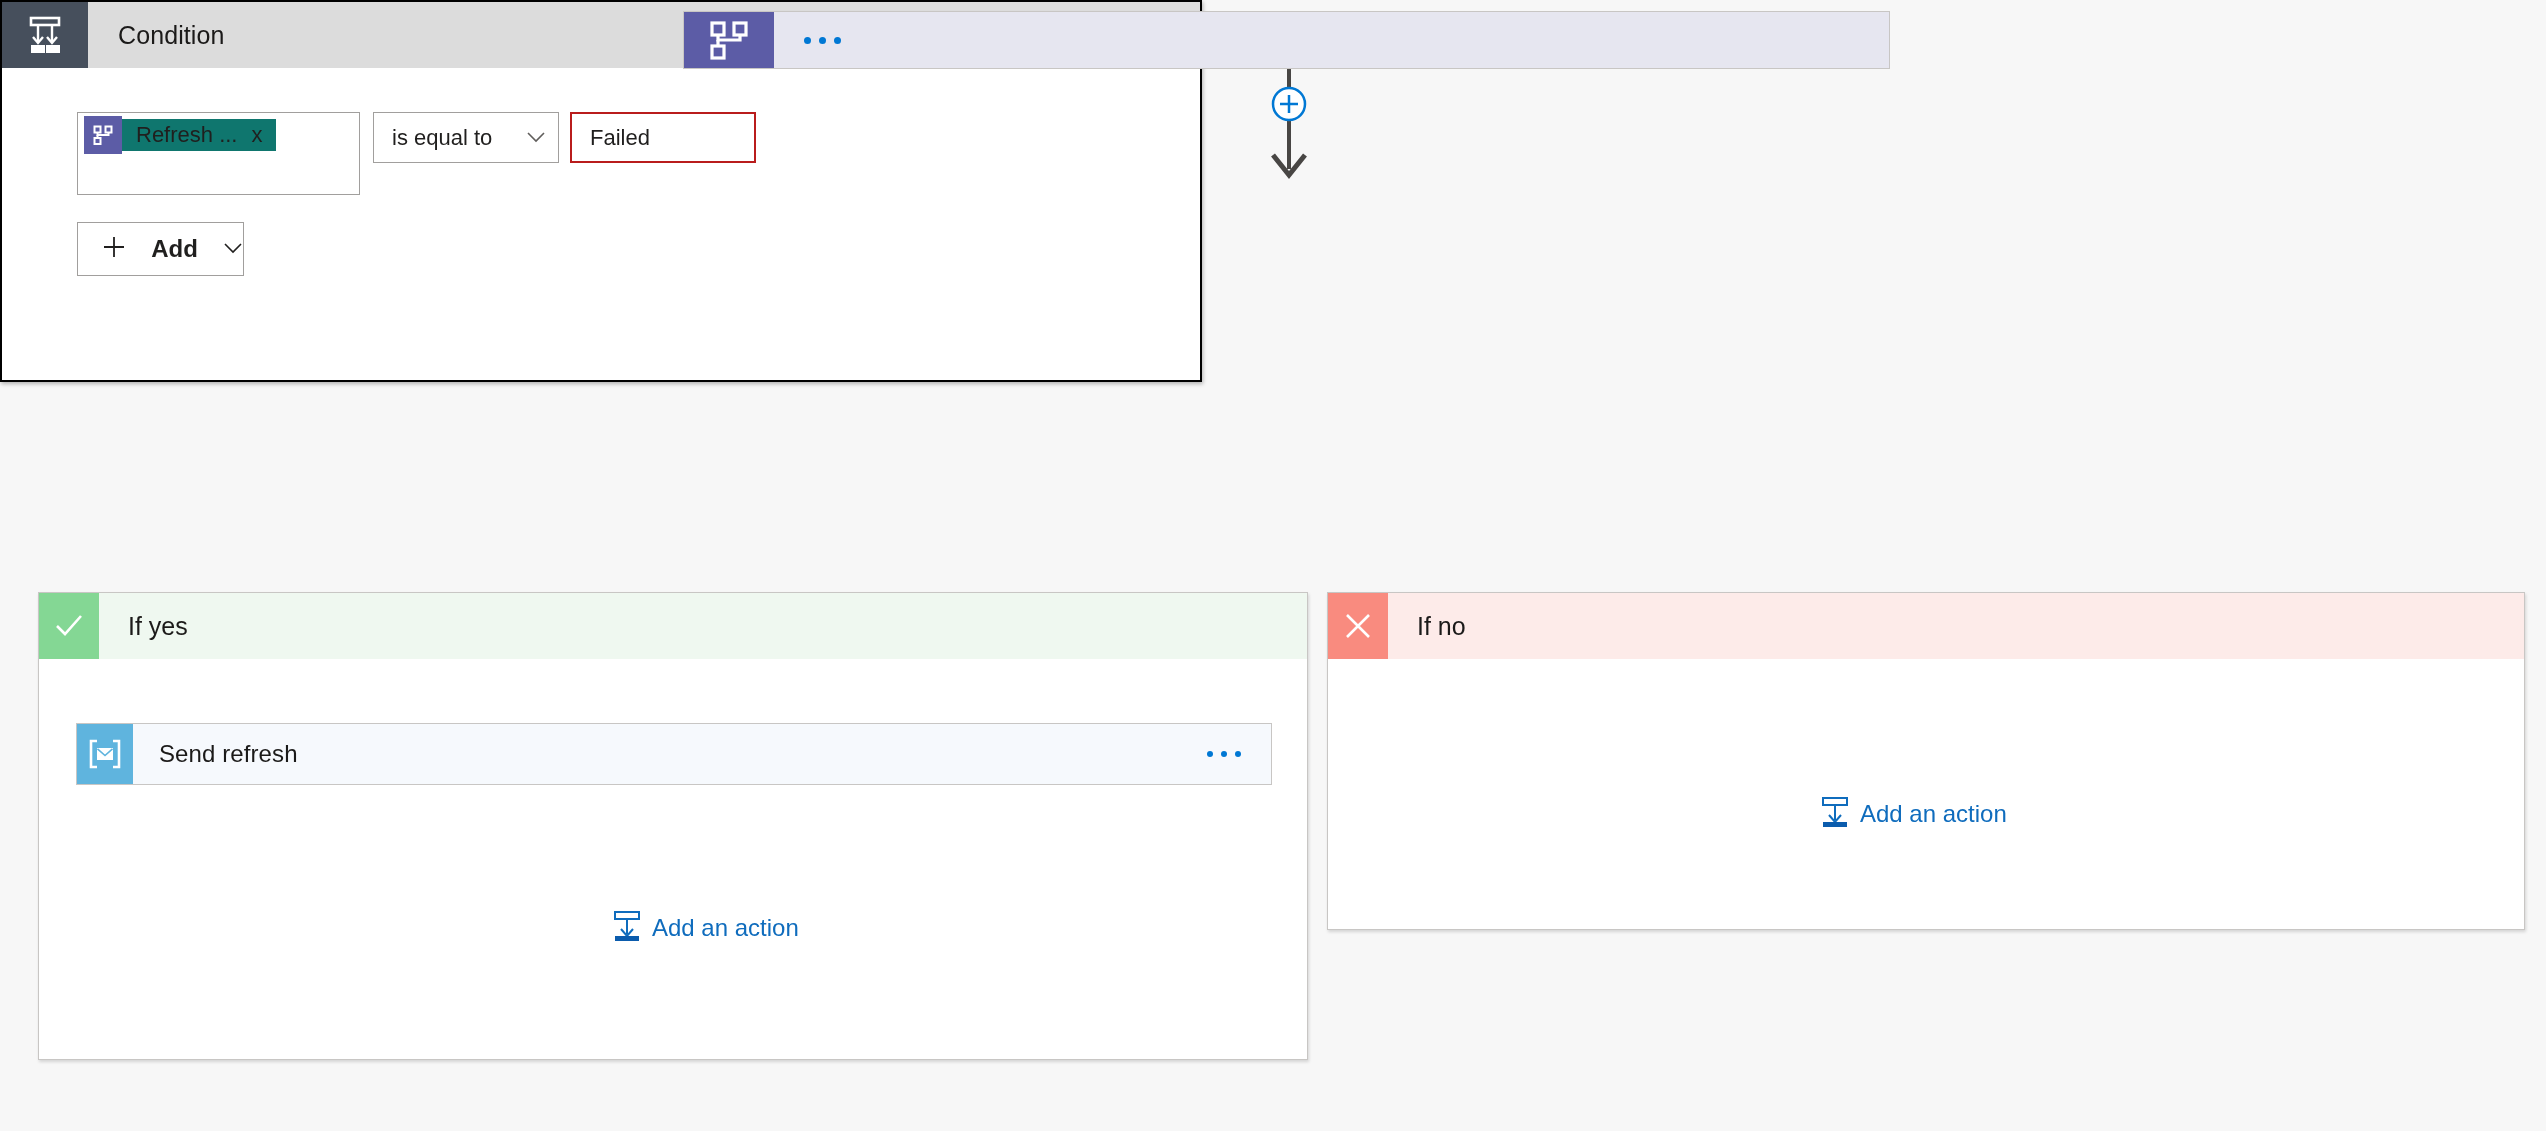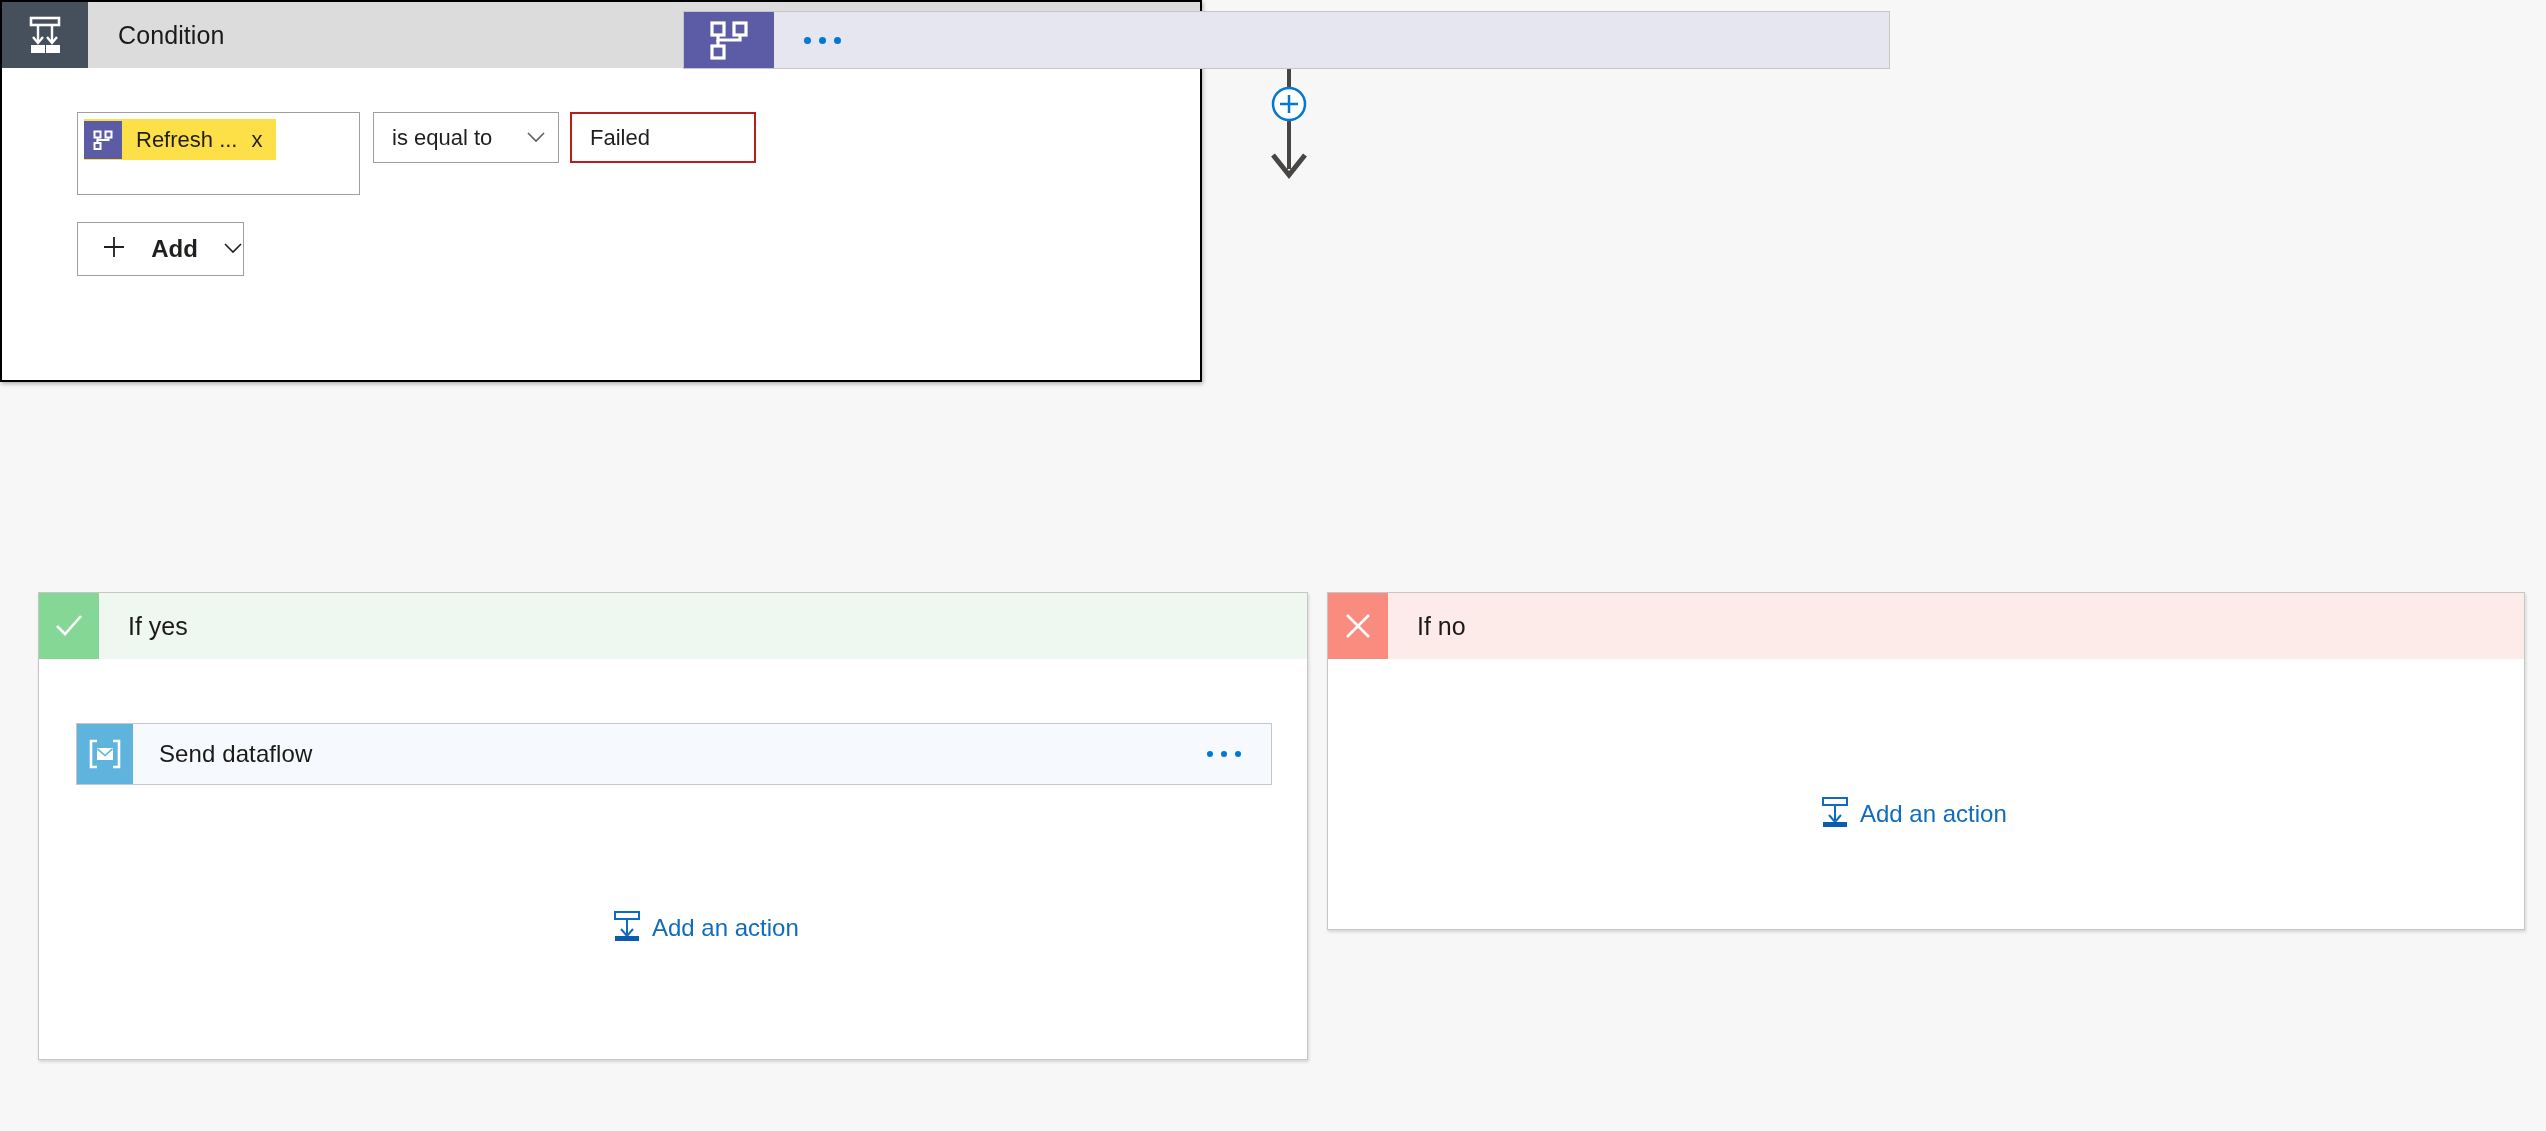--- a/index.html
+++ b/index.html
@@ -123,22 +123,22 @@
     width: 283px;
     height: 83px;
     border: 1px solid #a19f9d;
     background: #fff;
     box-sizing: border-box;
     padding: 6px 6px;
   }
   .token-chip {
     display: inline-flex;
     align-items: center;
-    background: #fde047;
-    height: 41px;
+    background: #0f766e;
+    height: 32px;
   }
   .token-chip .chip-icon {
     width: 38px;
     height: 38px;
     background: #5c5ca6;
     display: flex;
     align-items: center;
     justify-content: center;
     flex: 0 0 auto;
   }
@@ -417,21 +417,21 @@
         <svg width="36" height="36" viewBox="0 0 36 36" aria-hidden="true">
           <g fill="none" stroke="#ffffff" stroke-width="2.6">
             <path d="M10 5 L4 5 L4 31 L10 31"></path>
             <path d="M26 5 L32 5 L32 31 L26 31"></path>
           </g>
           <rect x="10" y="12" width="16" height="12" fill="#ffffff"></rect>
           <path d="M10.5 12.8 L18 19.5 L25.5 12.8" fill="none" stroke="#5fb4de" stroke-width="1.6"></path>
         </svg>
       </div>
       <div class="card-body">
-        <div class="card-title">Send dataflow</div>
+        <div class="card-title">Send refresh</div>
         <div class="ellipsis">
           <i></i>
           <i></i>
           <i></i>
         </div>
       </div>
     </div>
 
     <div class="add-action" id="add-action-yes">
       <span>

